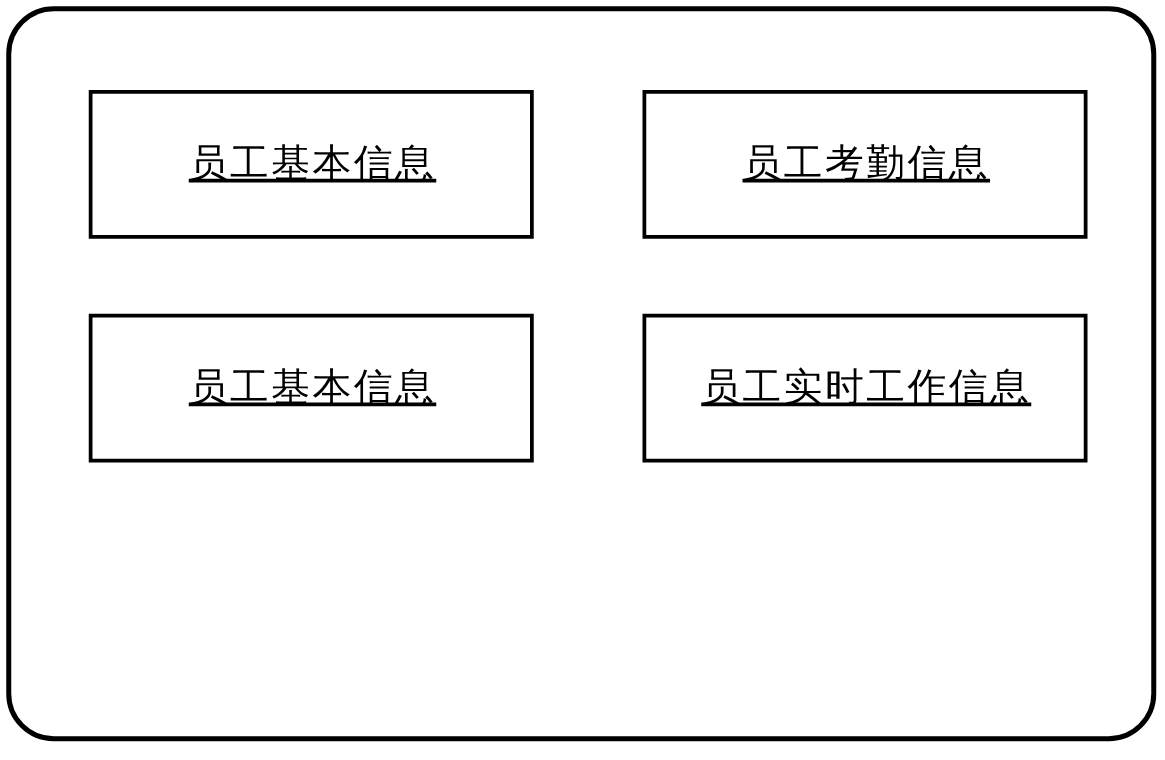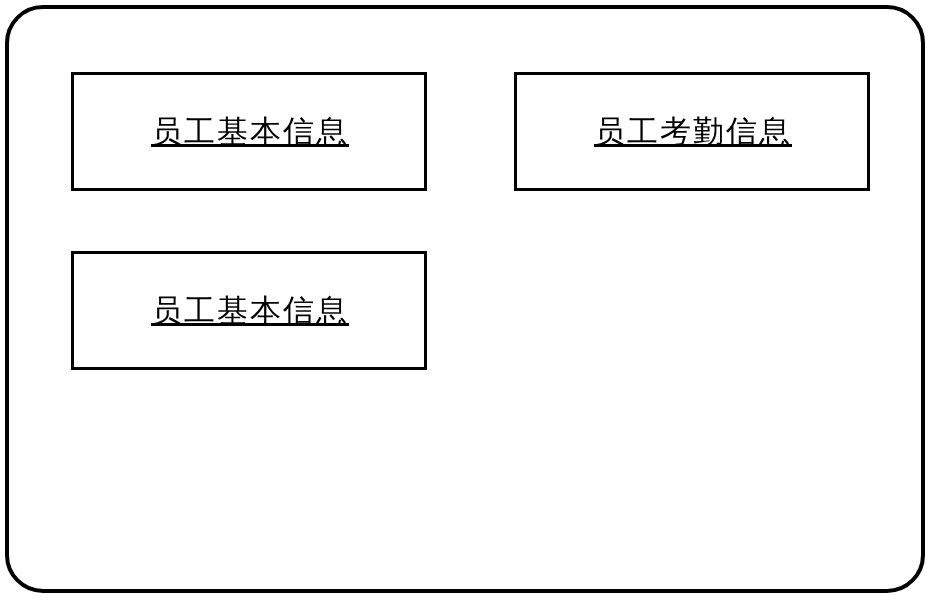--- a/index.html
+++ b/index.html
@@ -85,16 +85,19 @@
 
       <div class="module-box">
         <span class="module-label">员工考勤信息</span>
       </div>
 
       <div class="module-box">
         <span class="module-label">员工基本信息</span>
       </div>
 
 
+      <div class="module-box">
+        <span class="module-label">员工实时工作信息</span>
+      </div>
 
     </div>
   </div>
 </div>
 
 </body></html>

